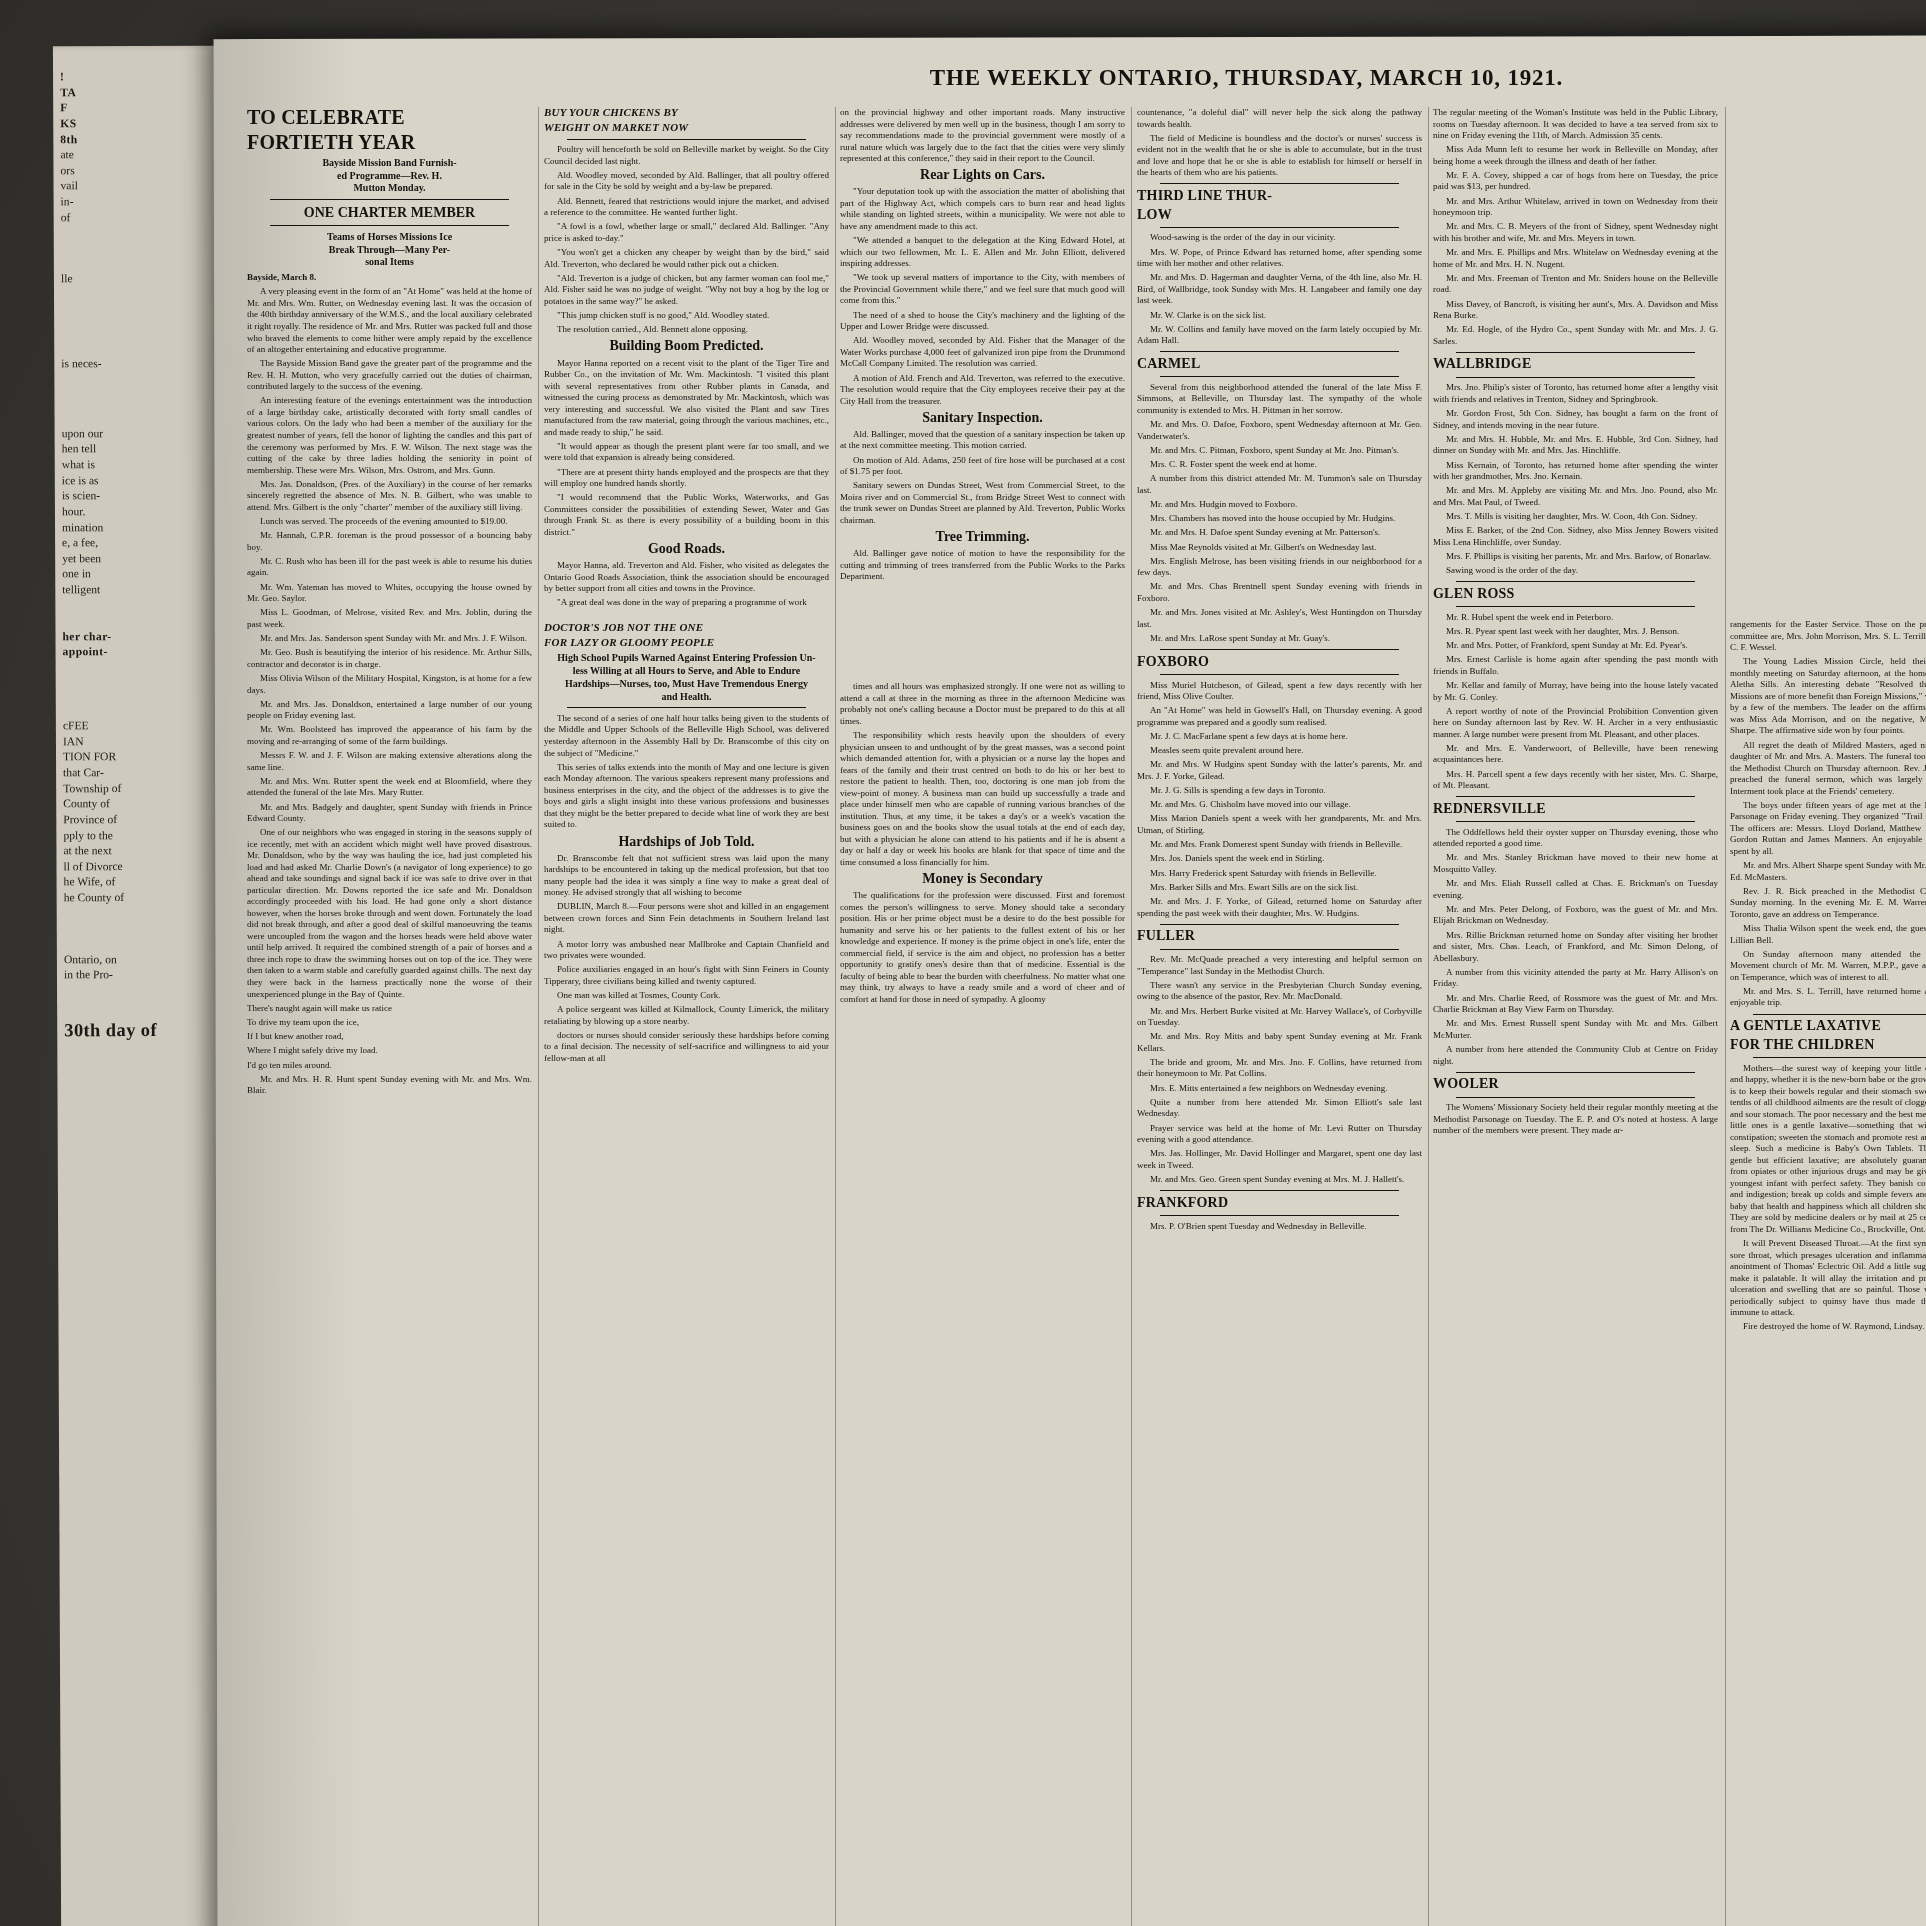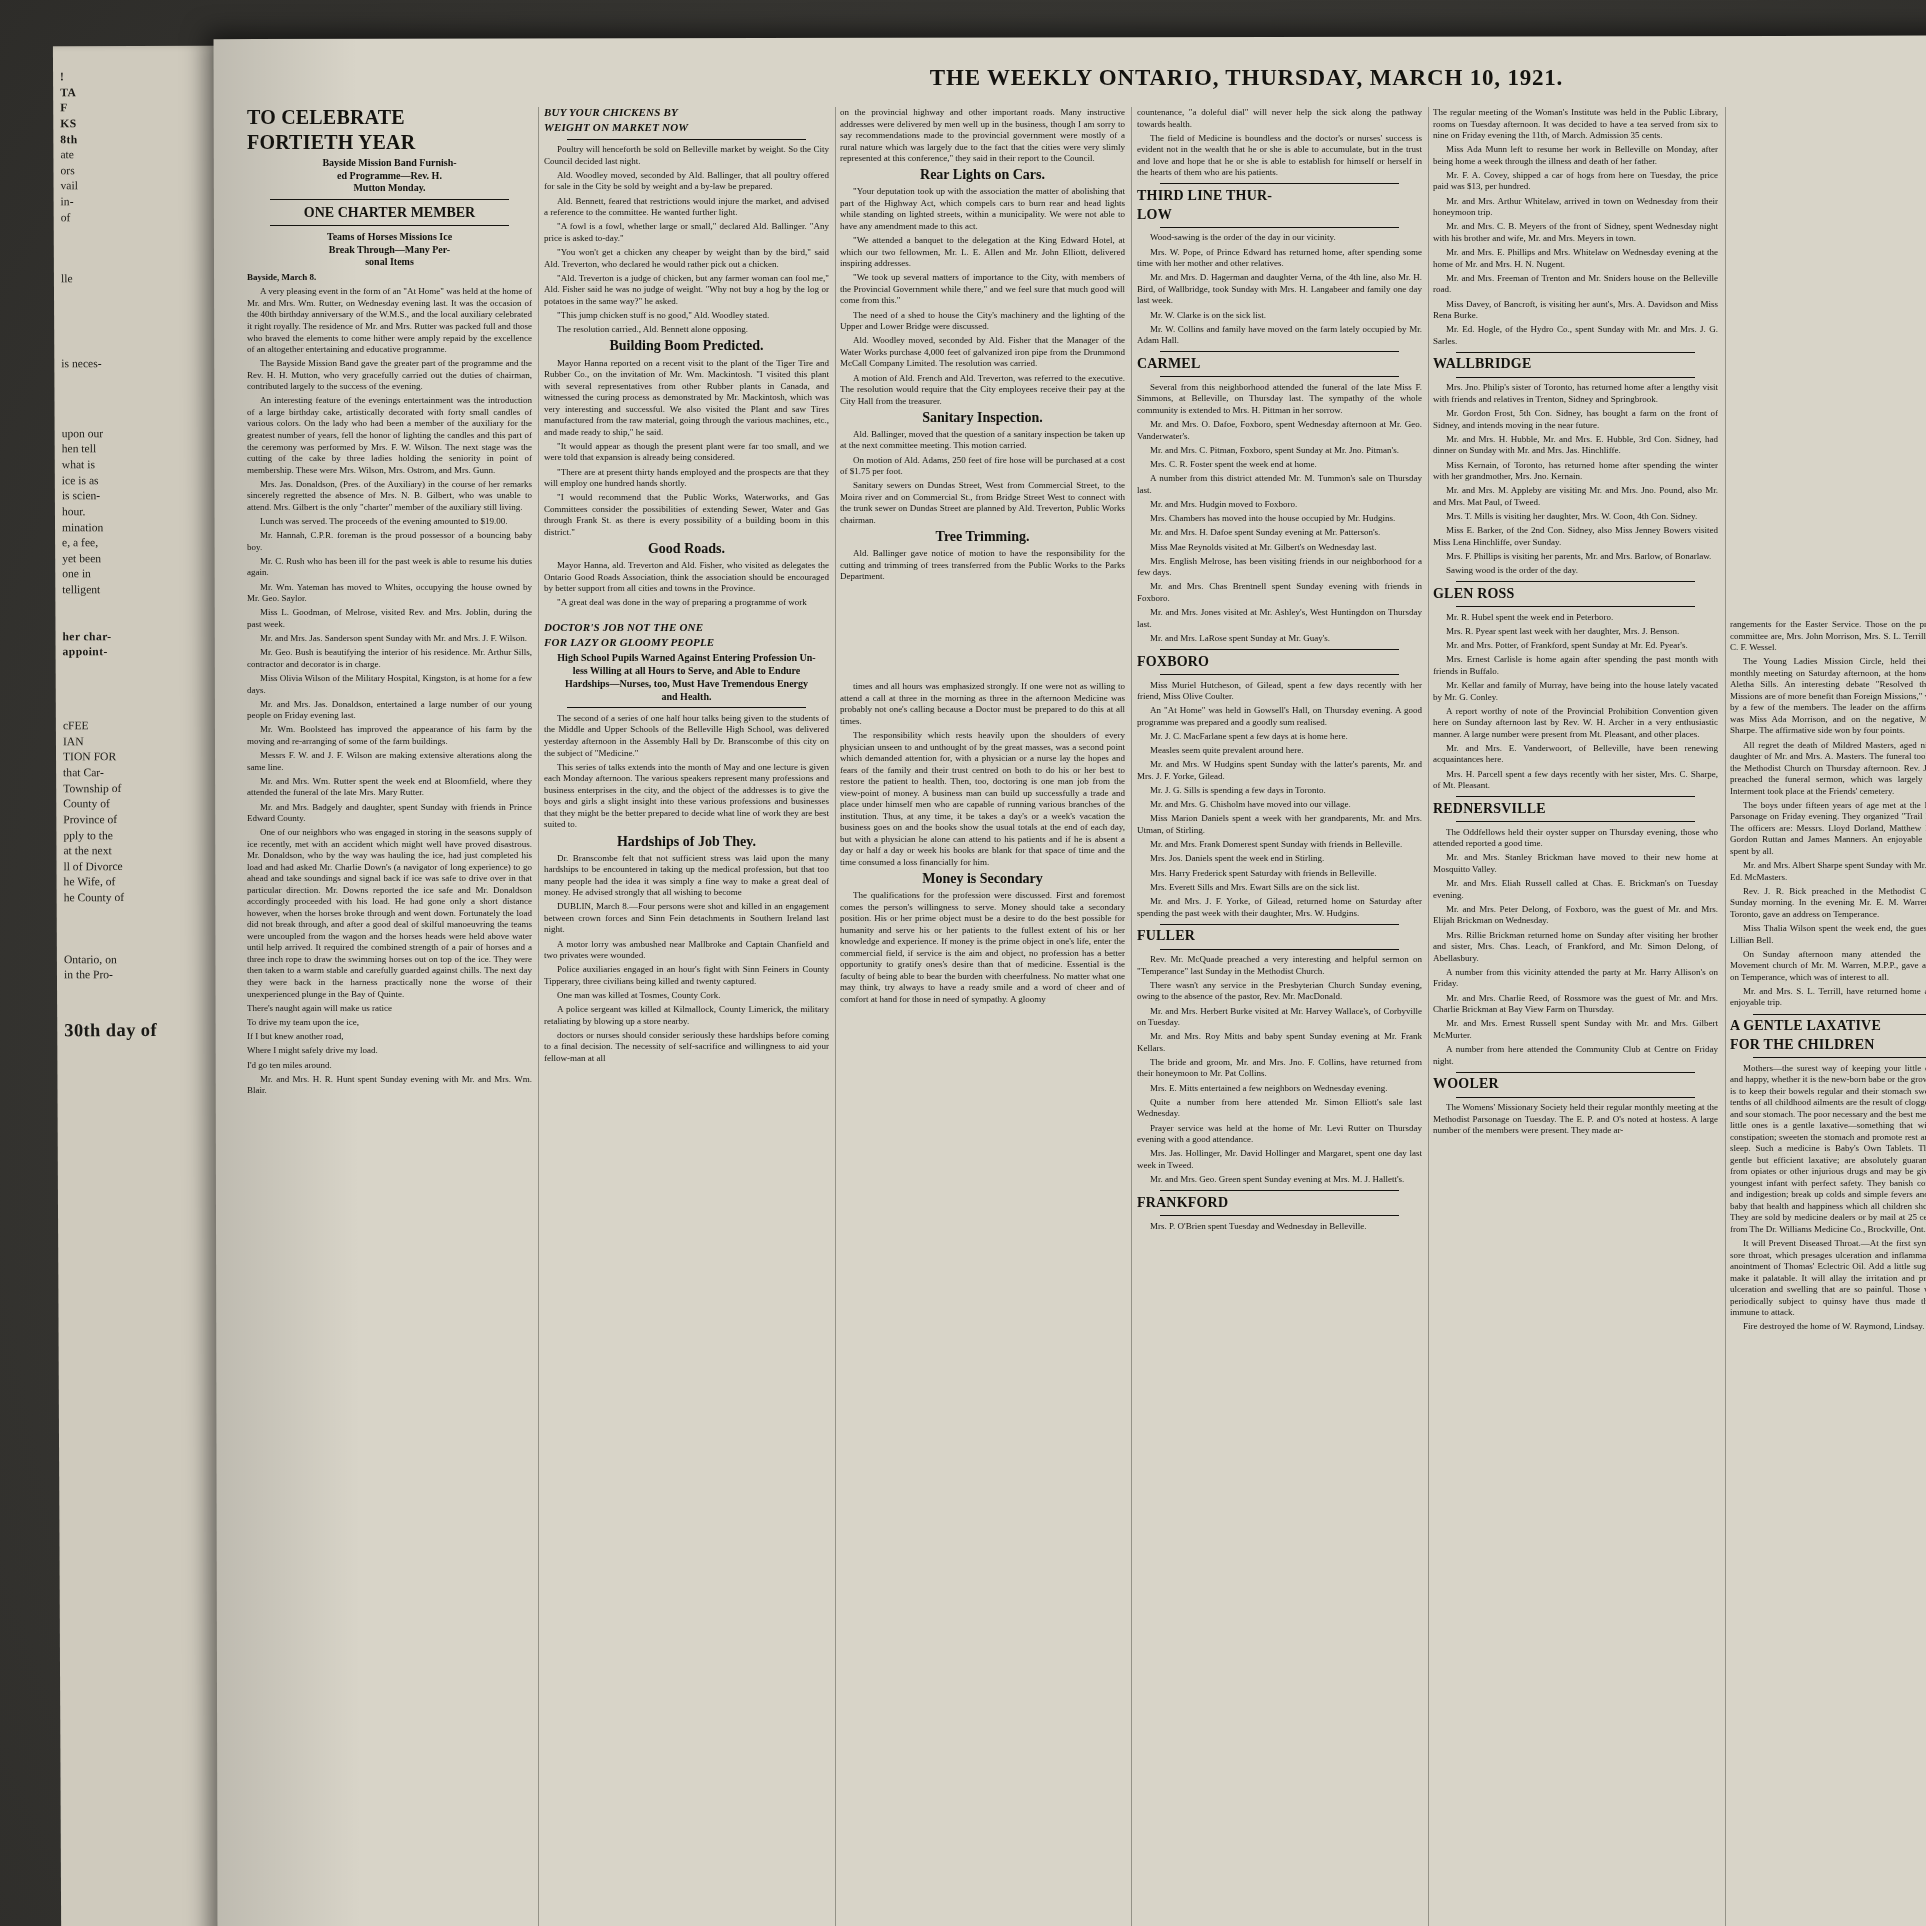--- a/index.html
+++ b/index.html
@@ -182,21 +182,21 @@
         <div style="height:10px"></div>
         <h2 class="hd hd-lg">DOCTOR'S JOB NOT THE ONE</h2>
         <h2 class="hd hd-lg">FOR LAZY OR GLOOMY PEOPLE</h2>
         <div class="sub">High School Pupils Warned Against Entering Profession Un-</div>
         <div class="sub" style="margin-top:-3.1px">less Willing at all Hours to Serve, and Able to Endure</div>
         <div class="sub" style="margin-top:-3.1px">Hardships—Nurses, too, Must Have Tremendous Energy</div>
         <div class="sub" style="margin-top:-3.1px">and Health.</div>
         <hr class="hrthin">
         <p class="t">The second of a series of one half hour talks being given to the students of the Middle and Upper Schools of the Belleville High School, was delivered yesterday afternoon in the Assembly Hall by Dr. Branscombe of this city on the subject of "Medicine."</p>
         <p class="t">This series of talks extends into the month of May and one lecture is given each Monday afternoon. The various speakers represent many professions and business enterprises in the city, and the object of the addresses is to give the boys and girls a slight insight into these various professions and businesses that they might be the better prepared to decide what line of work they are best suited to.</p>
-        <div class="subsm">Hardships of Job They.</div>
+        <div class="subsm">Hardships of Job Told.</div>
         <p class="t">Dr. Branscombe felt that not sufficient stress was laid upon the many hardships to be encountered in taking up the medical profession, but that too many people had the idea it was simply a fine way to make a great deal of money. He advised strongly that all wishing to become</p>
         <p class="t">DUBLIN, March 8.—Four persons were shot and killed in an engagement between crown forces and Sinn Fein detachments in Southern Ireland last night.</p>
         <p class="t">A motor lorry was ambushed near Mallbroke and Captain Chanfield and two privates were wounded.</p>
         <p class="t">Police auxiliaries engaged in an hour's fight with Sinn Feiners in County Tipperary, three civilians being killed and twenty captured.</p>
         <p class="t">One man was killed at Tosmes, County Cork.</p>
         <p class="t">A police sergeant was killed at Kilmallock, County Limerick, the military retaliating by blowing up a store nearby.</p>
         <p class="t">doctors or nurses should consider seriously these hardships before coming to a final decision. The necessity of self-sacrifice and willingness to aid your fellow-man at all</p>
       </div>
 
       <div class="col c3">
@@ -256,21 +256,21 @@
         <p class="t">An "At Home" was held in Gowsell's Hall, on Thursday evening. A good programme was prepared and a goodly sum realised.</p>
         <p class="t">Mr. J. C. MacFarlane spent a few days at is home here.</p>
         <p class="t">Measles seem quite prevalent around here.</p>
         <p class="t">Mr. and Mrs. W Hudgins spent Sunday with the latter's parents, Mr. and Mrs. J. F. Yorke, Gilead.</p>
         <p class="t">Mr. J. G. Sills is spending a few days in Toronto.</p>
         <p class="t">Mr. and Mrs. G. Chisholm have moved into our village.</p>
         <p class="t">Miss Marion Daniels spent a week with her grandparents, Mr. and Mrs. Utman, of Stirling.</p>
         <p class="t">Mr. and Mrs. Frank Domerest spent Sunday with friends in Belleville.</p>
         <p class="t">Mrs. Jos. Daniels spent the week end in Stirling.</p>
         <p class="t">Mrs. Harry Frederick spent Saturday with friends in Belleville.</p>
-        <p class="t">Mrs. Everett Sills and Mrs. Ewart Sills are on the sick list.</p>
+        <p class="t">Mrs. Barker Sills and Mrs. Ewart Sills are on the sick list.</p>
         <p class="t">Mr. and Mrs. J. F. Yorke, of Gilead, returned home on Saturday after spending the past week with their daughter, Mrs. W. Hudgins.</p>
         <hr class="hrthin">
         <h2 class="hd hd-md">FULLER</h2>
         <hr class="hrthin">
         <p class="t">Rev. Mr. McQuade preached a very interesting and helpful sermon on "Temperance" last Sunday in the Methodist Church.</p>
         <p class="t">There wasn't any service in the Presbyterian Church Sunday evening, owing to the absence of the pastor, Rev. Mr. MacDonald.</p>
         <p class="t">Mr. and Mrs. Herbert Burke visited at Mr. Harvey Wallace's, of Corbyville on Tuesday.</p>
         <p class="t">Mr. and Mrs. Roy Mitts and baby spent Sunday evening at Mr. Frank Kellars.</p>
         <p class="t">The bride and groom, Mr. and Mrs. Jno. F. Collins, have returned from their honeymoon to Mr. Pat Collins.</p>
         <p class="t">Mrs. E. Mitts entertained a few neighbors on Wednesday evening.</p>

